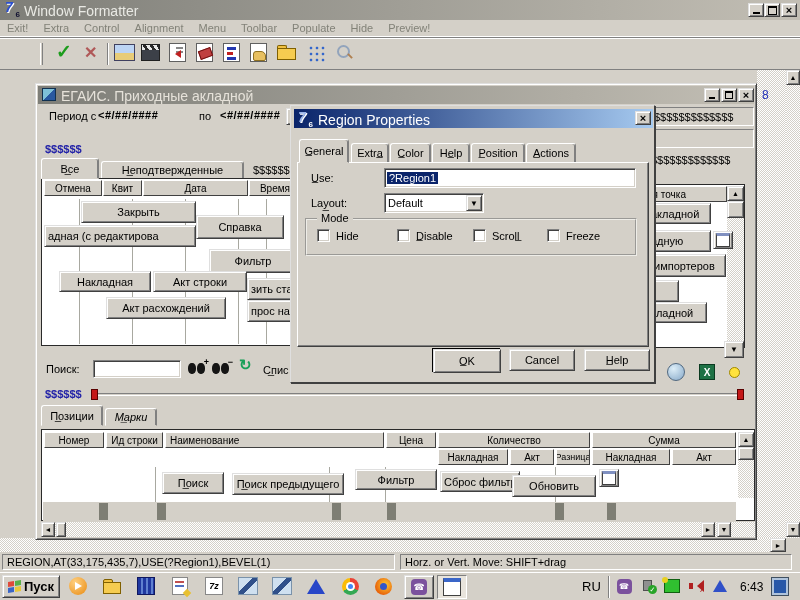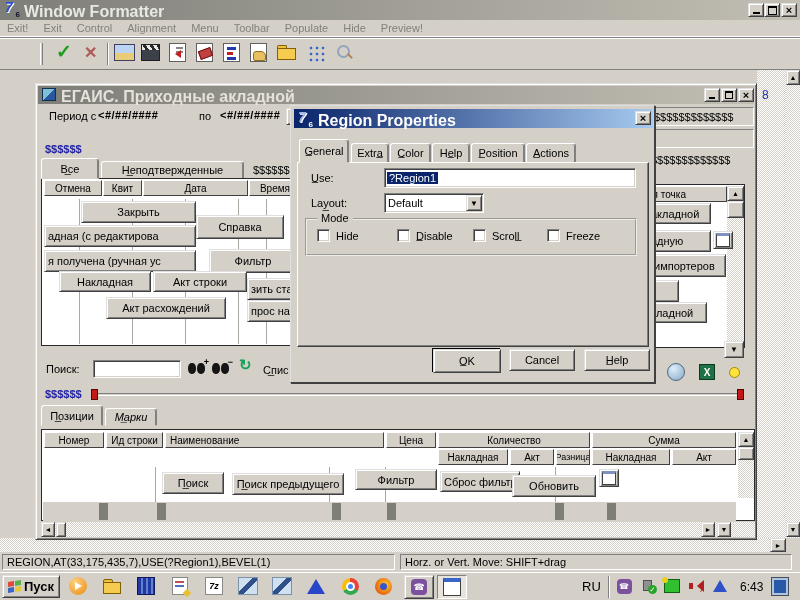--- a/index.html
+++ b/index.html
@@ -21,21 +21,21 @@
   .tab{background:#d4d0c8;border:1px solid;border-color:#fff #808080 #d4d0c8 #fff;
        border-radius:3px 3px 0 0;box-shadow:inset -1px 0 0 #808080;
        display:flex;align-items:center;justify-content:center;font-size:11px;white-space:nowrap;}
   .dither{background-image:conic-gradient(#fff 25%,#d4d0c8 0 50%,#fff 0 75%,#d4d0c8 0);
           background-size:2px 2px;}
   .scrollbtn{background:#d4d0c8;border:1px solid;border-color:#dfdfdf #404040 #404040 #dfdfdf;
              box-shadow:inset 1px 1px 0 #fff, inset -1px -1px 0 #808080;
              display:flex;align-items:center;justify-content:center;font-size:7px;color:#000;}
   .tb-inactive{background:linear-gradient(90deg,#7e7e78,#c2beb4);}
   .tb-active{background:linear-gradient(90deg,#0a246a,#a6caf0);}
-  .tb-text{color:#fff;font-weight:bold;font-size:16px;white-space:nowrap;}
+  .tb-text{color:#fff;font-weight:normal;font-size:14px;white-space:nowrap;}
   .winbtn{width:16px;height:14px;font-size:9px;font-weight:bold;display:flex;align-items:center;justify-content:center;}
   .vline{background:#a8a8a0;width:1px;}
   .handle{background:#7e7e74;}
   .red-handle{background:#c41818;border:1px solid #5a0000;}
   .lbl{white-space:nowrap;}
   .blue-d{color:#2424a8;font-weight:bold;}
   .mask{font-weight:600;letter-spacing:0.5px;white-space:nowrap;}
   .cb{width:13px;height:13px;background:#fff;border:1px solid;border-color:#808080 #fff #fff #808080;
       box-shadow:inset 1px 1px 0 #404040, inset -1px -1px 0 #d4d0c8;}
   .group{border:2px groove #eeede8;}
@@ -62,21 +62,21 @@
       <span style="border-bottom:2px solid #000;width:7px;margin-top:6px;"></span>
     </div>
   <div class="abs raised winbtn" style="left:764px;top:3px;">
       <span style="border:1px solid #000;border-top-width:2px;width:7px;height:6px;"></span>
     </div>
   <div class="abs raised winbtn" style="left:781px;top:3px;font-size:11px;">×</div>
 </div>
 
 <div class="abs" style="left:0;top:20px;width:800px;height:17px;display:flex;align-items:center;gap:15px;padding-left:7px;color:#828278;border-bottom:1px solid #fff;">
   <span>Exit!</span>
-  <span>Exit</span>
+  <span>Extra</span>
   <span>Control</span>
   <span>Alignment</span>
   <span>Menu</span>
   <span>Toolbar</span>
   <span>Populate</span>
   <span>Hide</span>
   <span>Preview!</span>
 </div>
 
 <div class="abs" style="left:0;top:37px;width:800px;height:33px;border-top:1px solid #808080;border-bottom:1px solid #808080;box-shadow:inset 0 1px 0 #fff, 0 1px 0 #fff;">
@@ -166,21 +166,20 @@
     <div class="abs vline" style="left:37px;top:20px;height:145px;"></div>
     <div class="abs vline" style="left:90px;top:20px;height:145px;"></div>
     <div class="abs vline" style="left:143px;top:20px;height:145px;"></div>
     <div class="abs vline" style="left:196px;top:20px;height:145px;"></div>
     <div class="abs vline" style="left:224px;top:20px;height:145px;"></div>
   </div>
 
   <div class="abs btn" style="left:45px;top:117px;width:115px;height:22px;">Закрыть</div>
   <div class="abs btn btn-left" style="left:8px;top:141px;width:152px;height:22px;">адная (с редактирова</div>
   <div class="abs btn" style="left:160px;top:131px;width:88px;height:24px;">Справка</div>
-  <div class="abs btn btn-left" style="left:8px;top:166px;width:152px;height:22px;">я получена (ручная ус</div>
   <div class="abs btn" style="left:173px;top:165px;width:88px;height:24px;">Фильтр</div>
   <div class="abs btn" style="left:23px;top:187px;width:92px;height:21px;">Накладная</div>
   <div class="abs btn" style="left:117px;top:187px;width:94px;height:21px;">Акт строки</div>
   <div class="abs btn btn-left" style="left:211px;top:194px;width:62px;height:22px;">зить ста</div>
   <div class="abs btn" style="left:70px;top:213px;width:120px;height:22px;">Акт расхождений</div>
   <div class="abs btn btn-left" style="left:211px;top:216px;width:62px;height:22px;">прос на</div>
 
   <div class="abs" style="left:568px;top:100px;width:141px;height:164px;background:#fff;border:1px solid #2a2a2a;">
     <div class="abs hcell" style="left:1px;top:1px;width:121px;height:16px;">ая точка</div>
     <div class="abs dither" style="left:122px;top:1px;width:17px;height:161px;">

